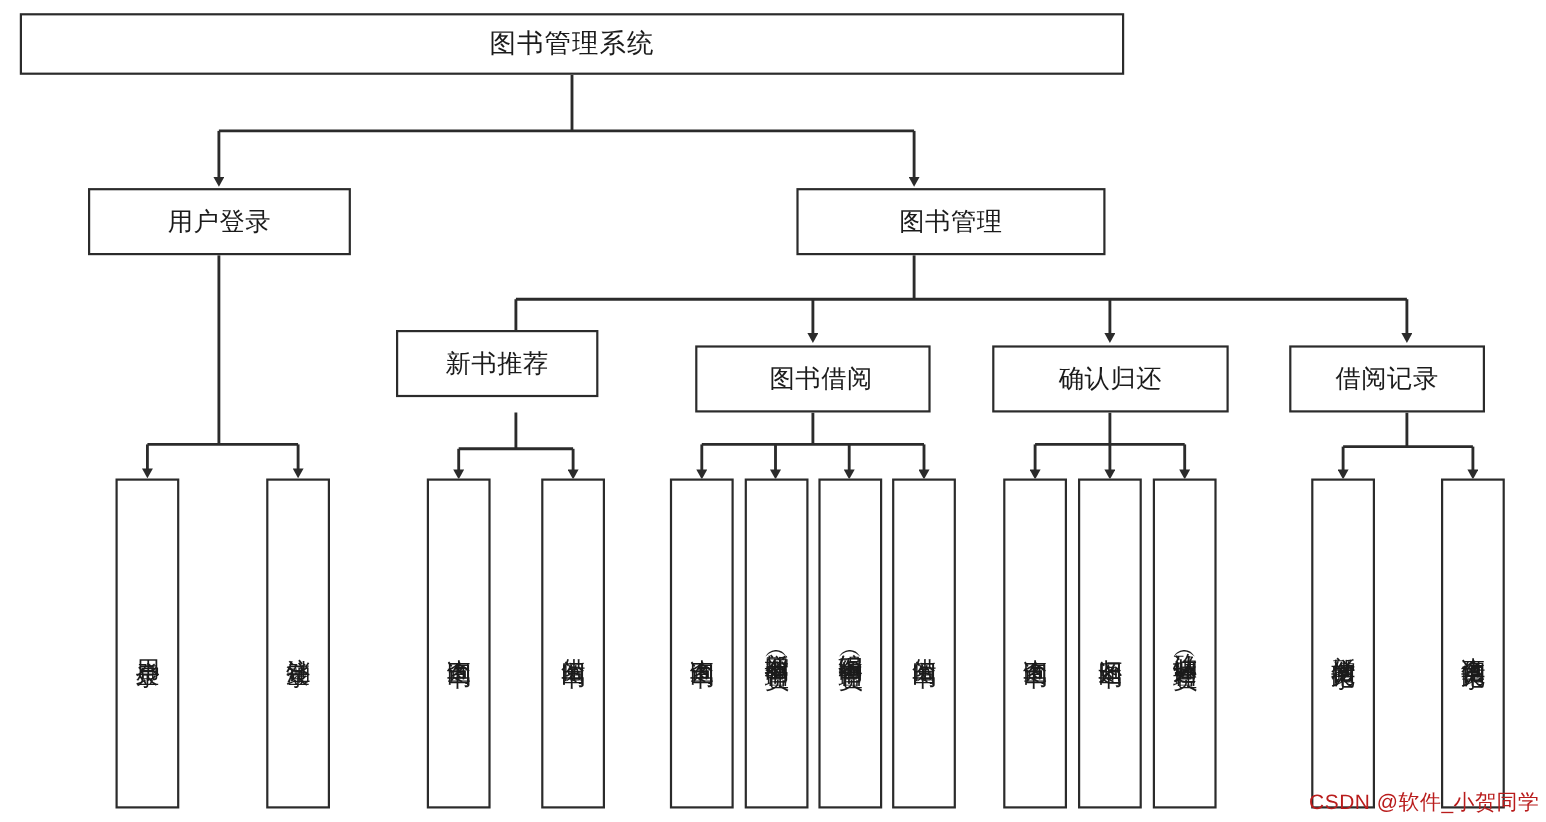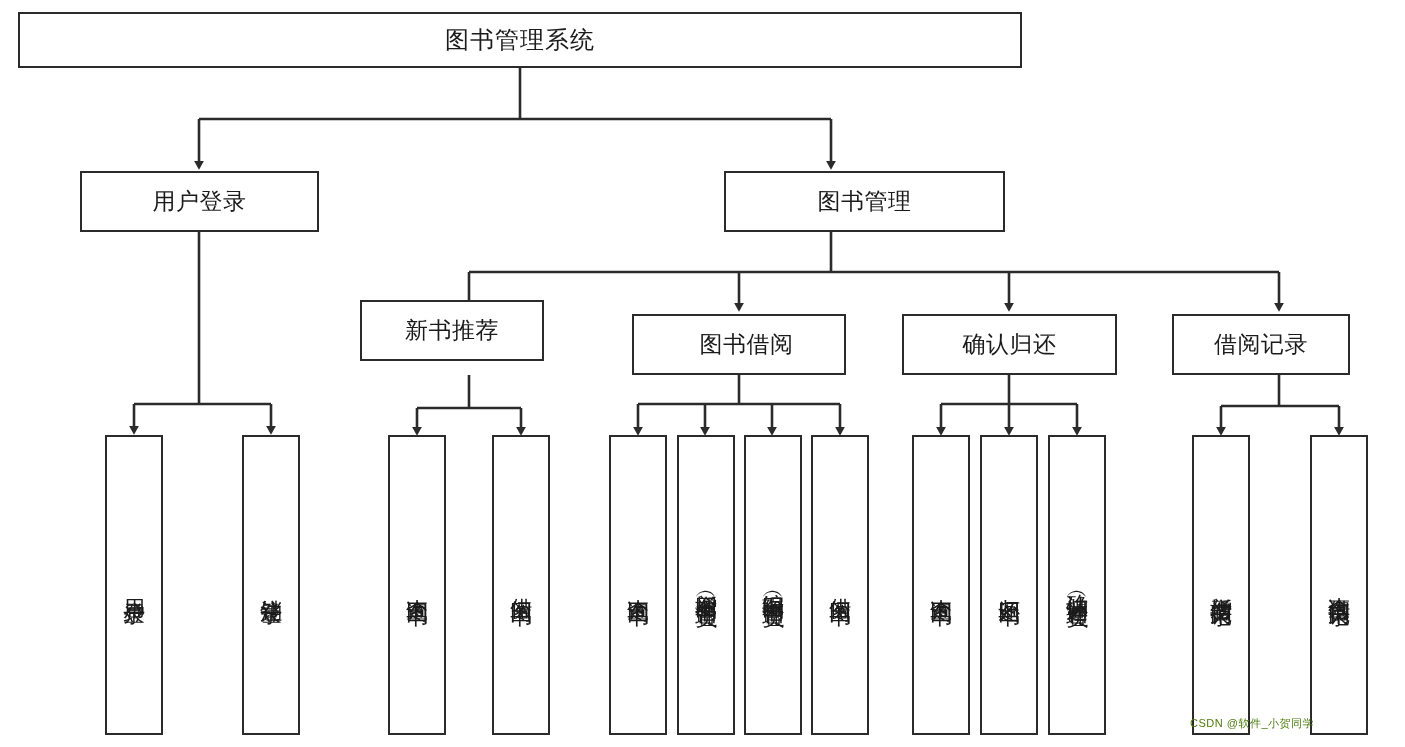--- a/index.html
+++ b/index.html
@@ -55,22 +55,22 @@
   .node-v .node-label {
     writing-mode: vertical-rl;
     text-orientation: upright;
     font-size: 22px;
     line-height: 1.12;
     letter-spacing: 2px;
     max-height: 100%;
   }
   .watermark {
     position: absolute;
-    color: #4d7c0f;
-    font-size: 11px;
+    color: #b91c1c;
+    font-size: 19px;
     letter-spacing: 0.5px;
     z-index: 5;
     white-space: nowrap;
     pointer-events: none;
   }
 </style>
 </head>
 <body>
 
 <div id="diagram-root">

